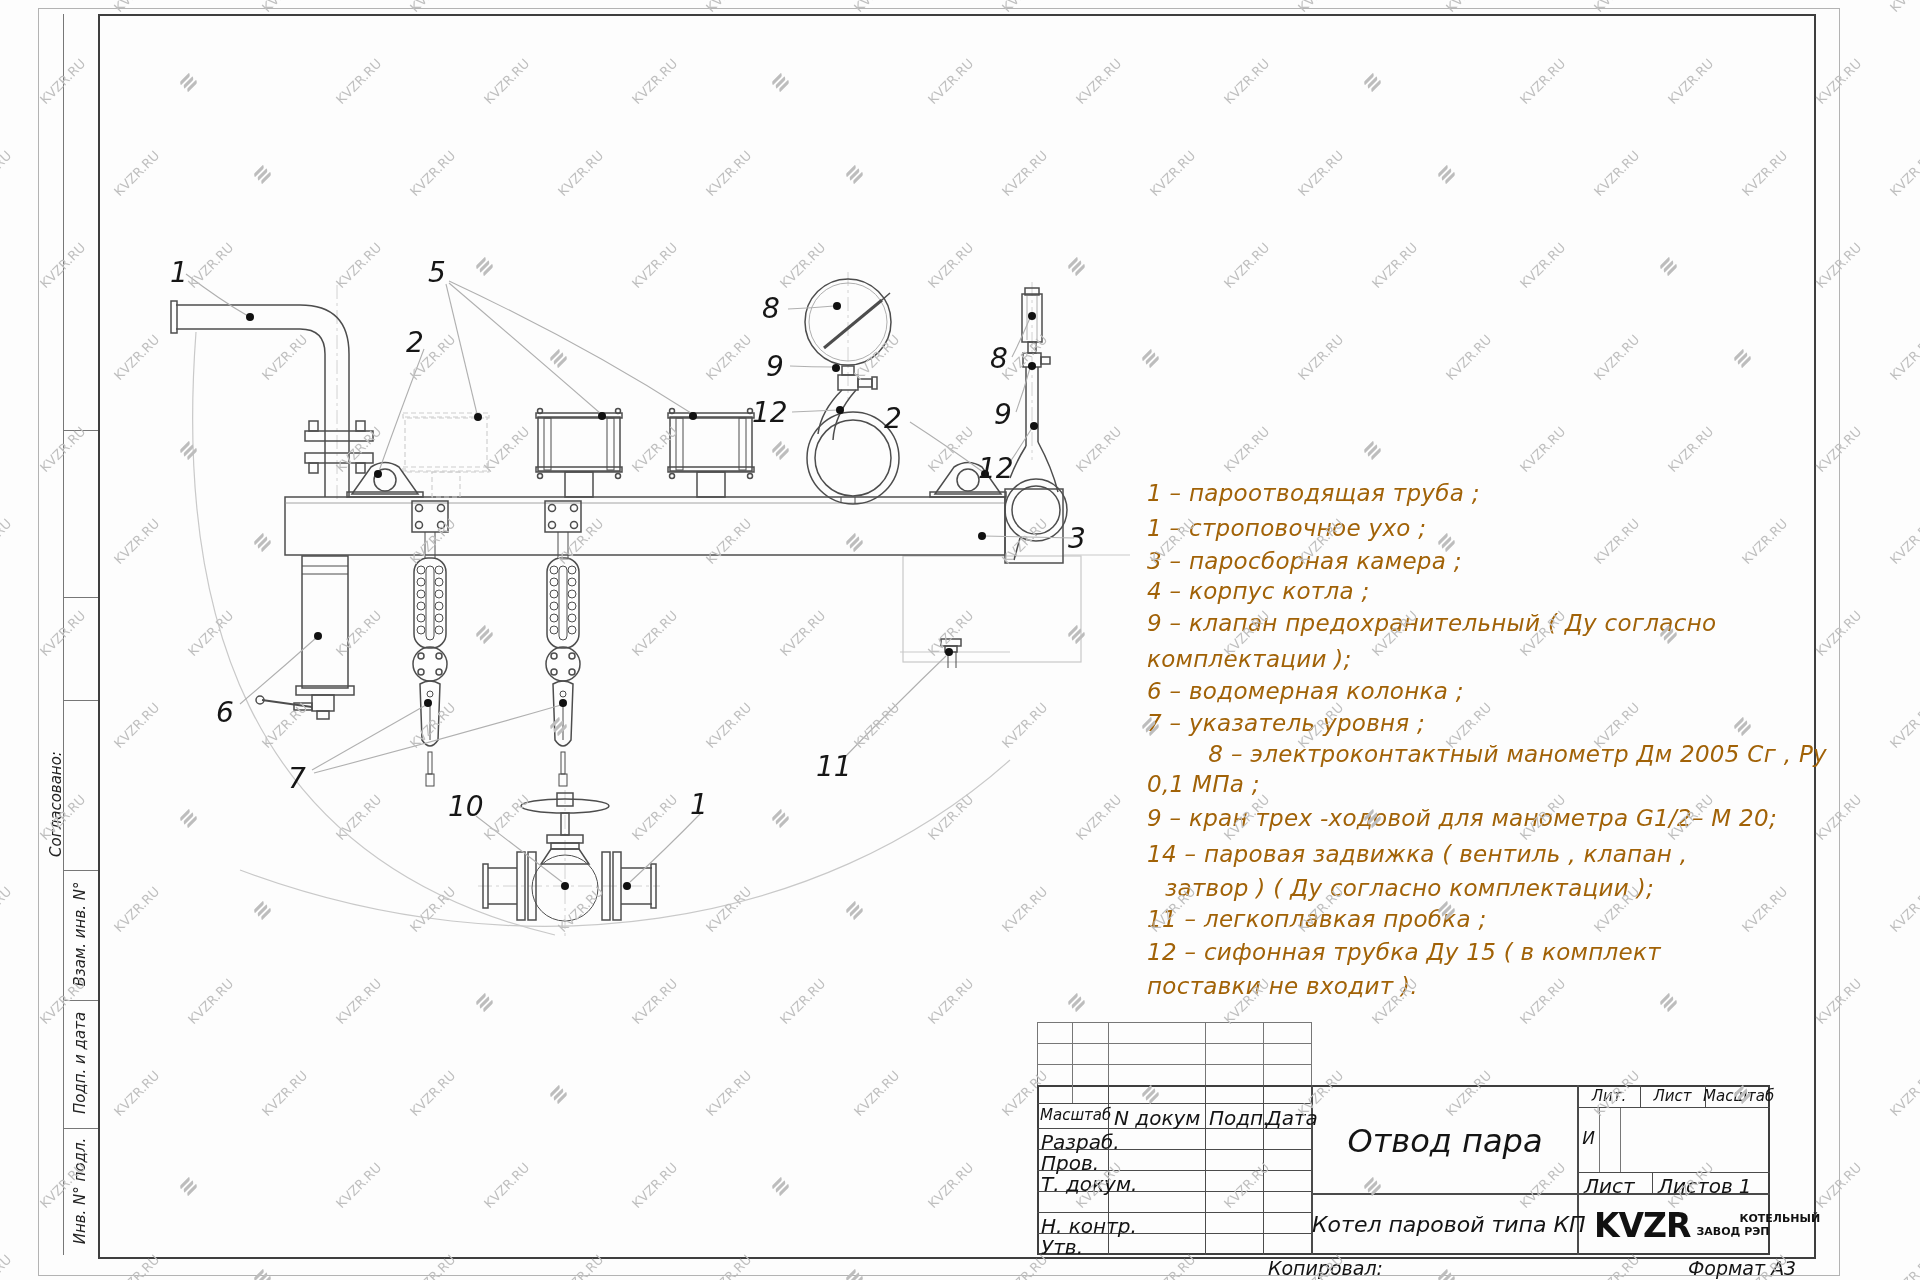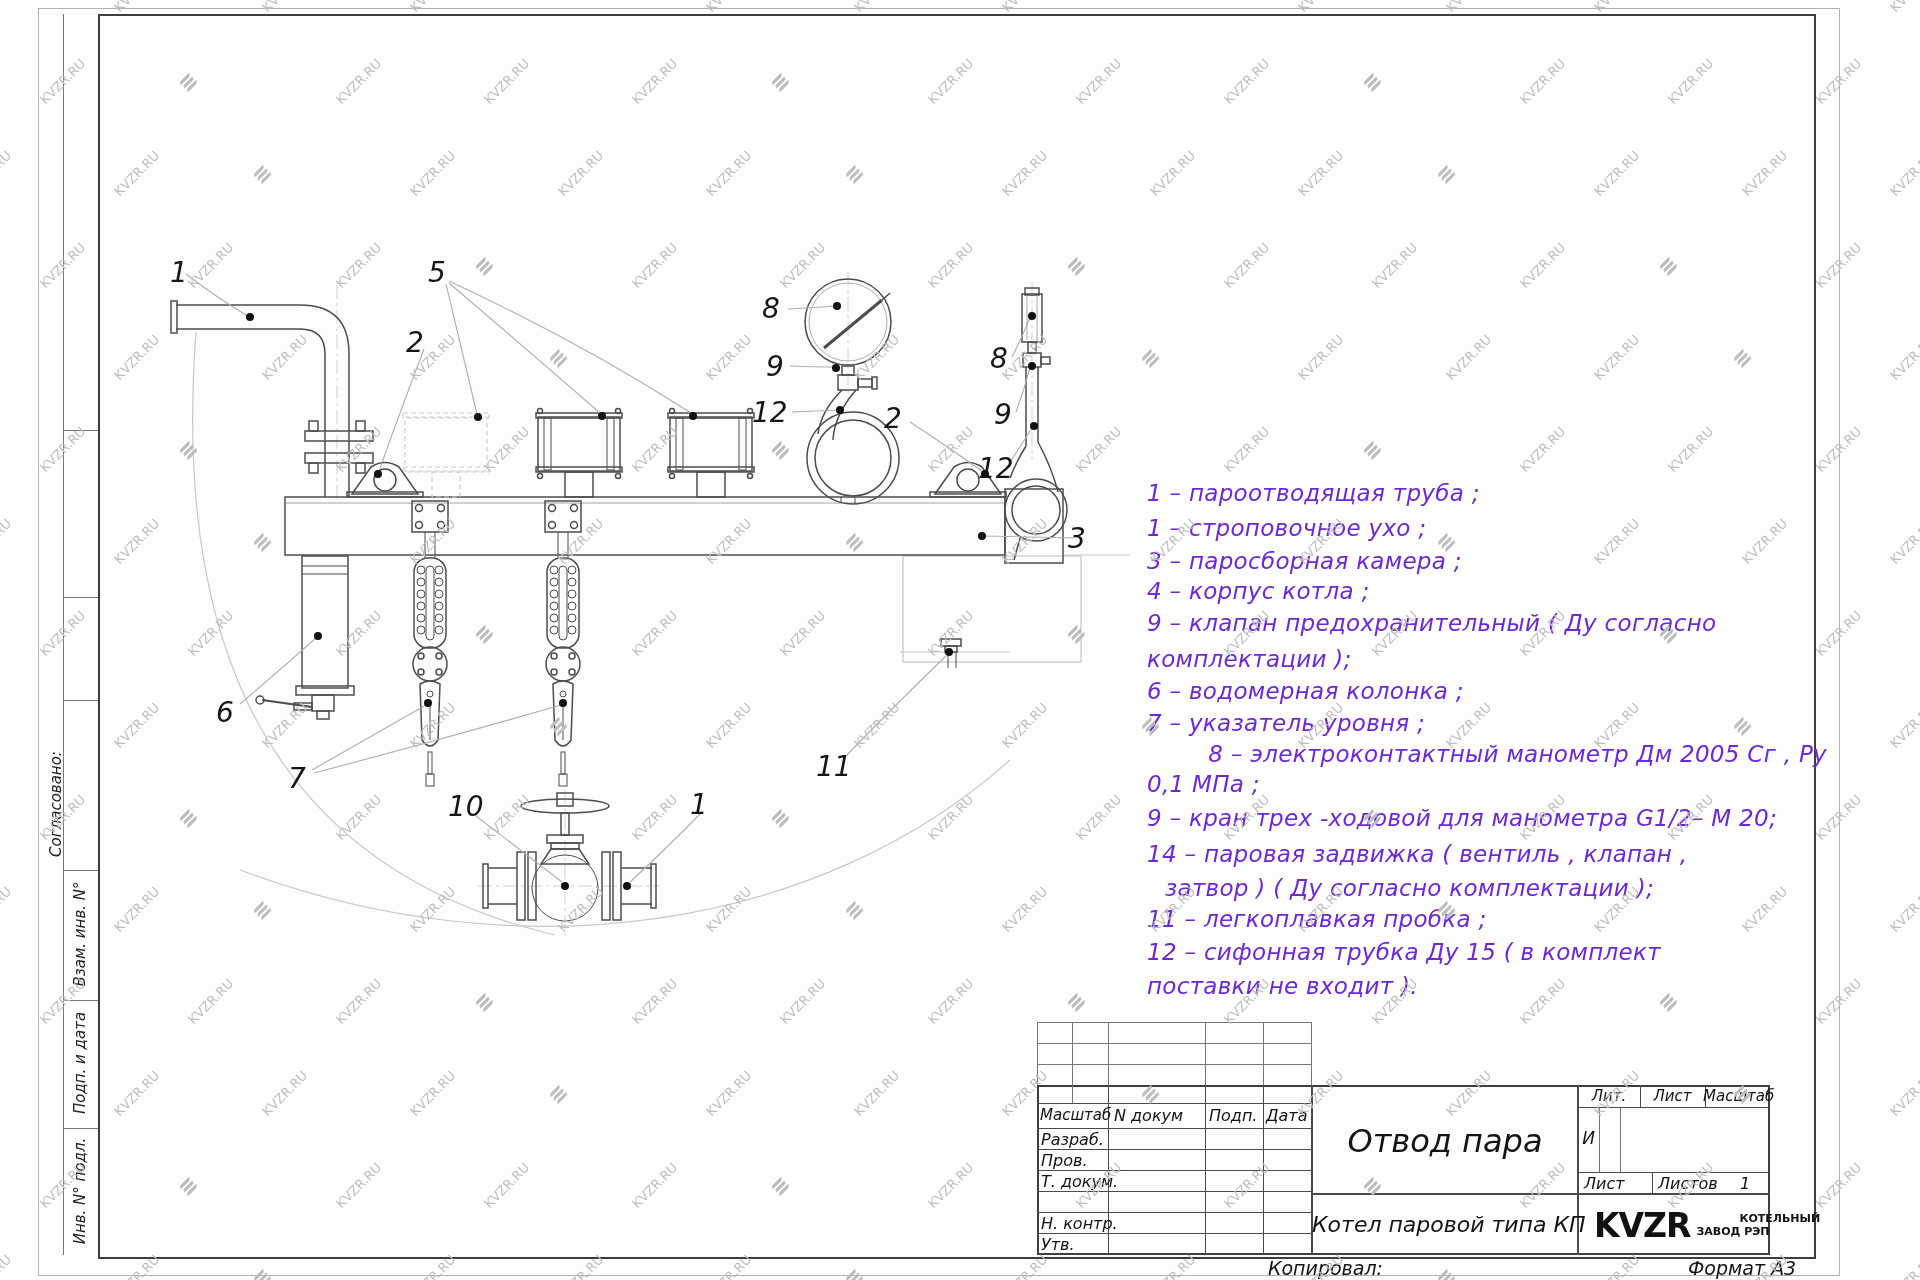--- a/index.html
+++ b/index.html
@@ -7,23 +7,23 @@
          font-family:"DejaVu Sans",sans-serif;font-style:italic;color:#1c1c1c;}
   .abs{position:absolute;}
   
   .ln{position:absolute;background:#4b4b4b;}
   .ln.thin{background:#777;}
   #outer-border{position:absolute;left:38px;top:8px;width:1800px;height:1266px;border:1px solid #b3b3b3;}
   #main-frame{position:absolute;left:98px;top:14px;width:1714px;height:1241px;border:2px solid #3e3e3e;}
   
   .vlabel{position:absolute;font-size:15px;text-align:center;white-space:nowrap;transform:rotate(-90deg);color:#222;}
   
-  .plist-line{position:absolute;left:1147px;width:680px;font-size:23px;letter-spacing:.3px;white-space:nowrap;color:#6d28d9;}
+  .plist-line{position:absolute;left:1147px;width:680px;font-size:23px;letter-spacing:.3px;white-space:nowrap;color:#a16207;}
   
-  .tbt{position:absolute;font-size:16px;white-space:nowrap;color:#141414;}
+  .tbt{position:absolute;font-size:20px;white-space:nowrap;color:#141414;}
   .tbc{text-align:center;}
   
   #wm{position:absolute;inset:0;z-index:6;pointer-events:none;}
   .wmtxt{position:absolute;font-size:13px;font-style:normal;color:#bfbfbf;transform:rotate(-45deg);white-space:nowrap;}
   .wmlogo{position:absolute;transform:rotate(-45deg);}
   .wmlogo b{display:block;width:13px;height:3px;background:#bdbdbd;margin:2px 0;transform:skewX(-35deg);border-radius:1px;}
   svg text{font-family:"DejaVu Sans",sans-serif;font-style:italic;fill:#161616;}
   .logo-row{display:flex;align-items:center;gap:6px;font-style:normal;}
   .logo-kvzr{font-weight:800;font-size:33px;letter-spacing:-1px;color:#111;}
   .logo-cap{font-size:11px;font-weight:700;line-height:13px;color:#111;}

